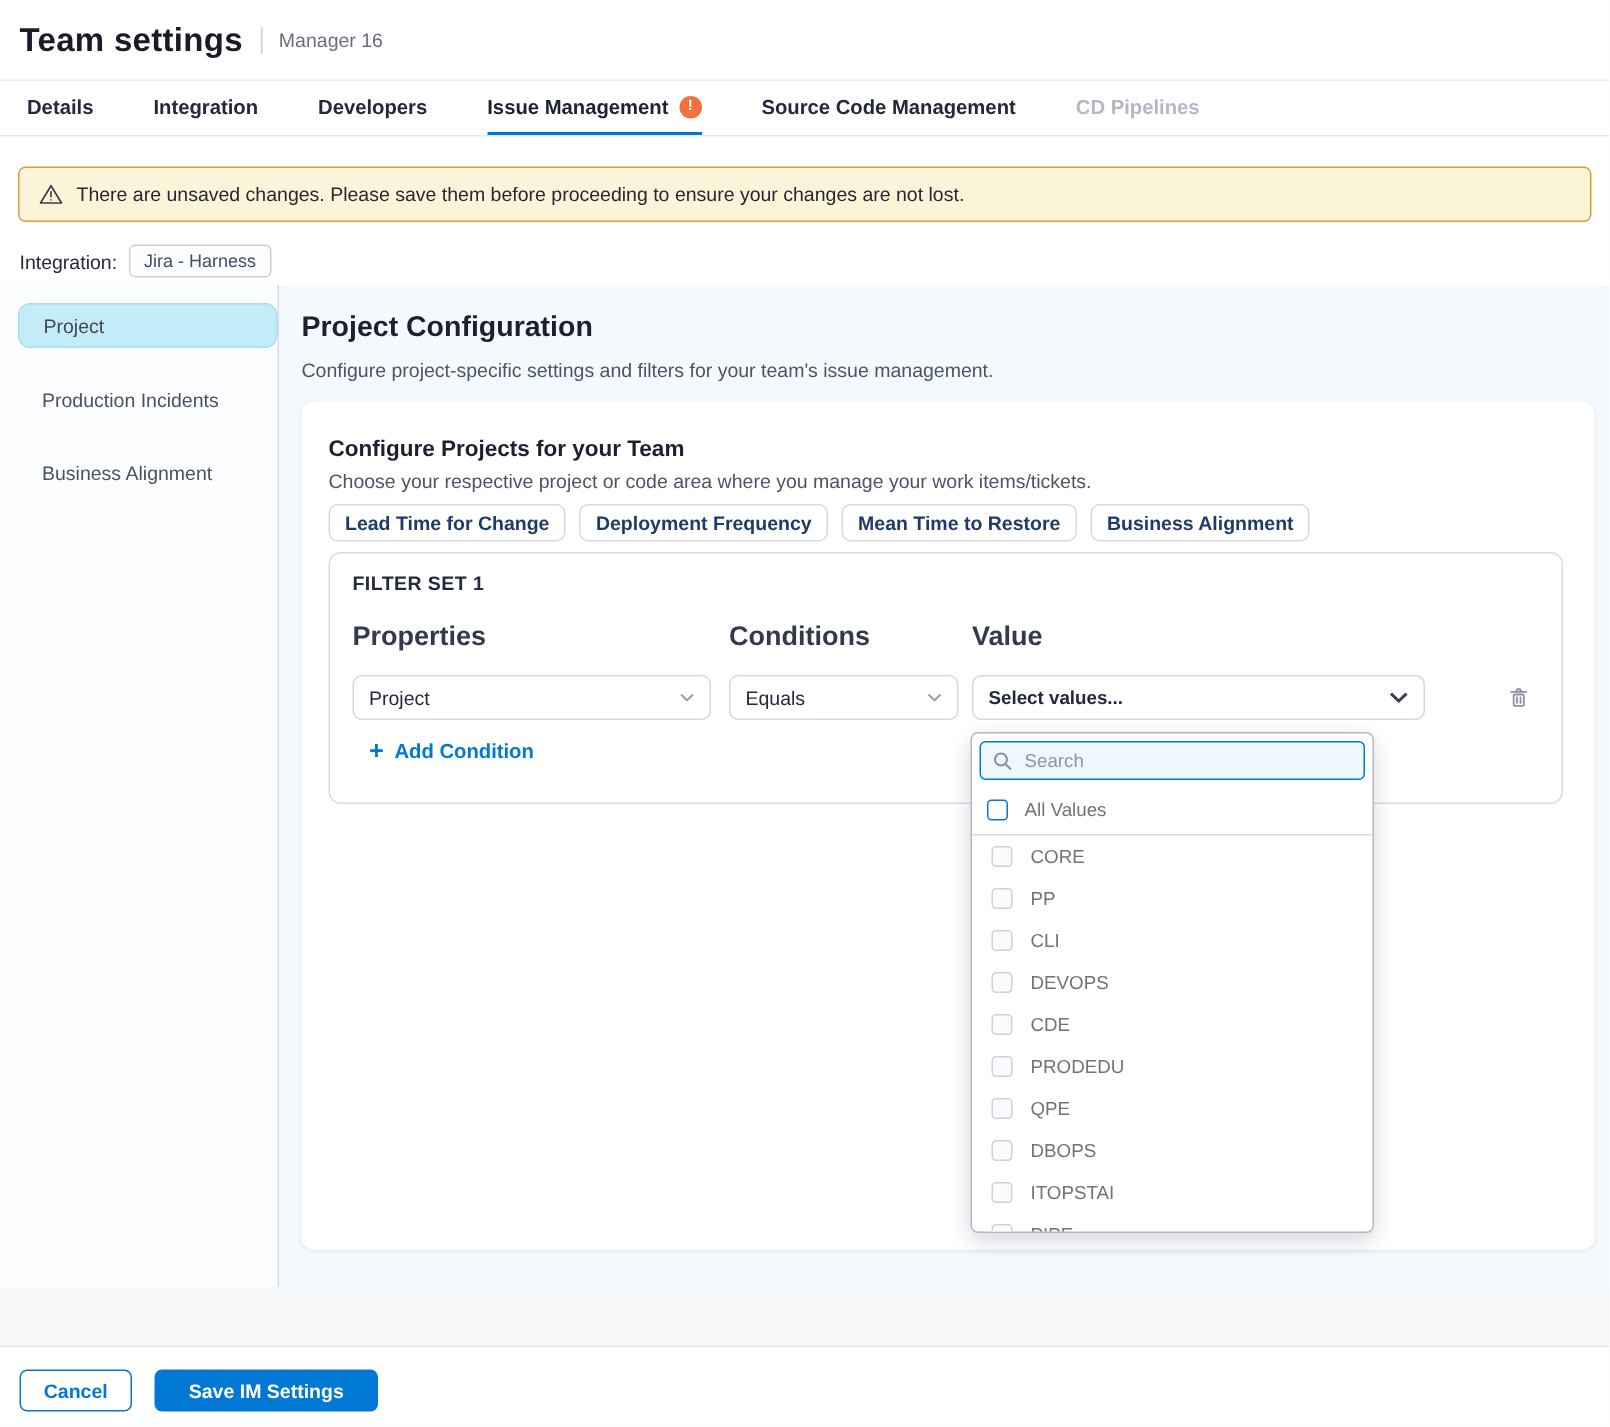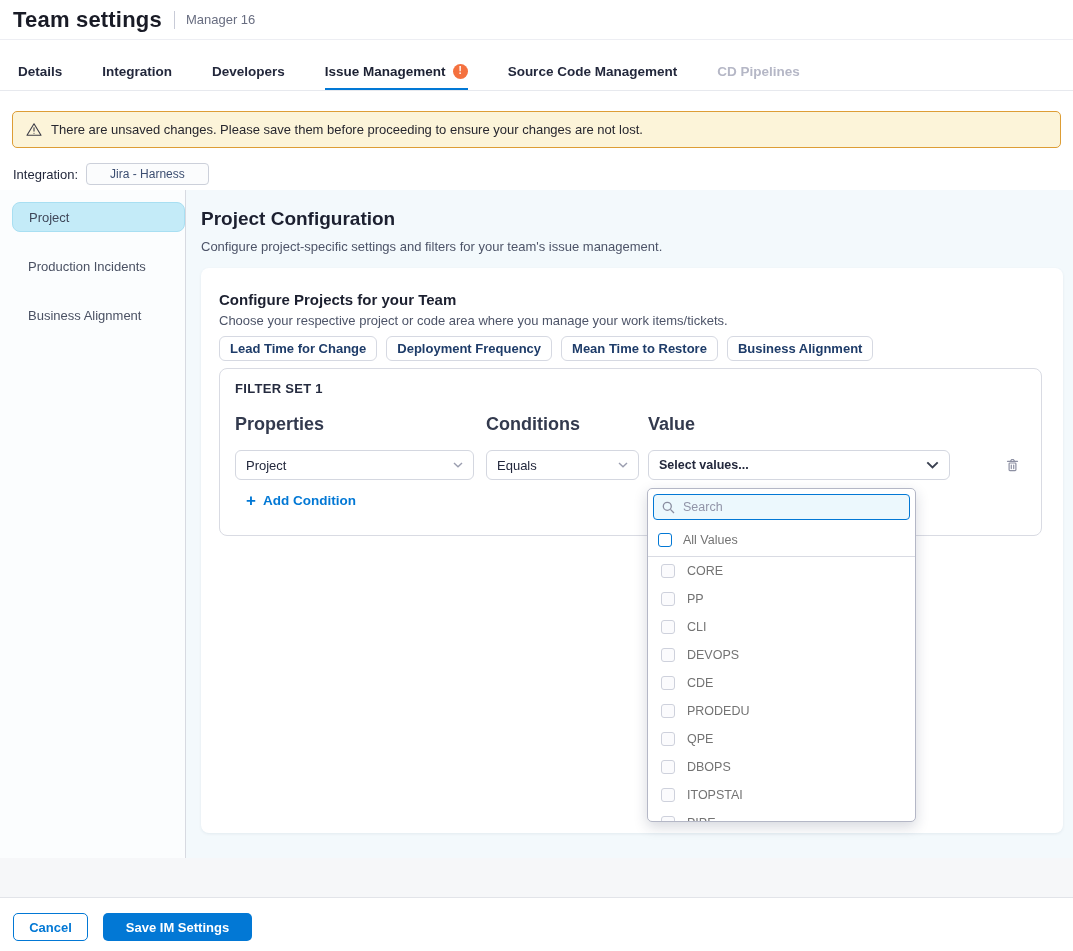--- a/index.html
+++ b/index.html
@@ -1,20 +1,20 @@
 <!DOCTYPE html>
 <html><head>
 <meta charset="utf-8">
 <style>
   html,body{margin:0;padding:0;background:#fff;}
   .page{position:relative;width:1073px;height:951px;background:#fff;overflow:hidden;
         font-family:"Liberation Sans",sans-serif;color:#23283c;}
 
   
-  .hdr{position:absolute;top:0;left:0;right:0;height:40px;background:#fff;
+  .hdr{position:absolute;top:0;left:0;right:0;height:54px;background:#fff;
        border-bottom:1px solid #edeef3;display:flex;align-items:center;padding-left:13px;box-sizing:border-box;}
   .hdr-title{font-size:22px;font-weight:bold;color:#191b26;letter-spacing:.2px;}
   .hdr-sep{width:1px;height:18px;background:#c8cbd7;margin:0 11px 0 12px;}
   .hdr-sub{font-size:13px;color:#686d80;}
 
   
   .tabbar{position:absolute;top:54px;left:0;right:0;height:37px;background:#fff;
           border-bottom:1px solid #e7e9ee;display:flex;padding-left:18px;gap:40px;box-sizing:border-box;}
   .tab{display:flex;align-items:center;gap:7px;font-size:13.5px;font-weight:600;color:#23283c;
        cursor:pointer;box-sizing:border-box;border-bottom:2px solid transparent;}
@@ -24,21 +24,21 @@
              font-size:10px;font-weight:bold;display:flex;align-items:center;justify-content:center;line-height:1;}
 
   
   .banner{position:absolute;left:12px;right:12px;top:111px;height:37px;background:#fcf4d9;
           border:1px solid #dd9d35;border-radius:5px;display:flex;align-items:center;gap:9px;
           padding:0 13px;font-size:13px;color:#27272f;box-sizing:border-box;}
 
   
   .integ{position:absolute;left:13px;top:163px;display:flex;align-items:center;gap:8px;
          font-size:13px;color:#23283c;}
-  .integ-chip{border:1px solid #ccd0da;border-radius:4px;padding:3px 23px;font-size:12px;
+  .integ-chip{border:1px solid #ccd0da;border-radius:4px;padding:3px 9px;font-size:12px;
               color:#3c4e71;background:#fbfcfd;cursor:pointer;}
 
   
   .side-bg{position:absolute;top:190px;left:0;width:186px;height:668px;background:#fbfdfe;}
   .main-bg{position:absolute;top:190px;left:186px;right:0;height:668px;background:#f3f9fc;}
   .vdiv{position:absolute;left:185px;top:190px;width:1px;height:668px;background:#d7dae1;}
   .bottom-strip{position:absolute;top:858px;left:0;right:0;height:39px;background:#f6f7f9;}
 
   
   .sidebar{position:absolute;left:12px;top:202px;width:173px;z-index:2;}

